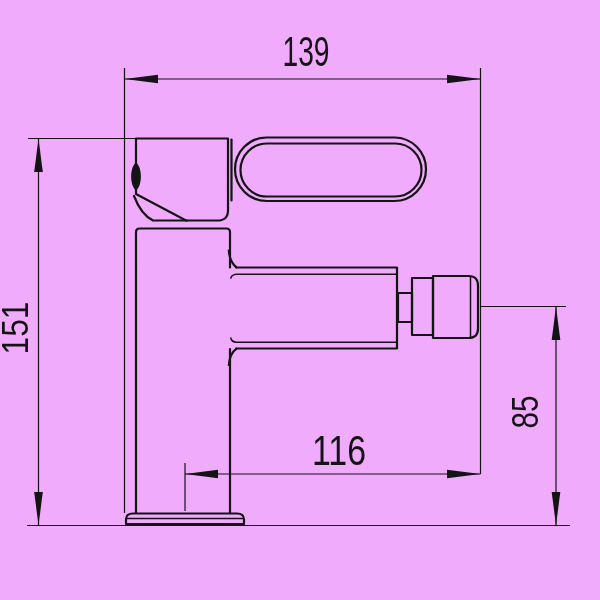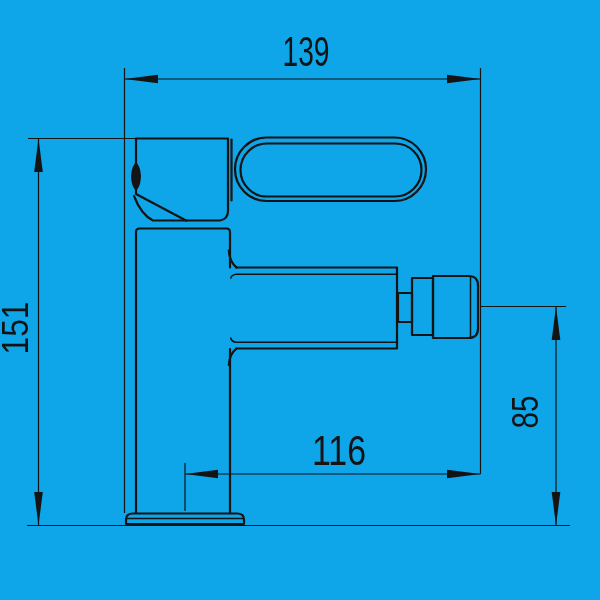--- a/index.html
+++ b/index.html
@@ -8,21 +8,21 @@
     background: #ffffff;
     width: 600px;
     height: 600px;
     overflow: hidden;
     font-family: "Liberation Sans", sans-serif;
   }
   .canvas {
     position: relative;
     width: 600px;
     height: 600px;
-    background: #0ea5e9;
+    background: #f0abfc;
     text-align: right;
   }
   svg { display: block; }
   .obj   { stroke: #141414; fill: none; stroke-width: 2.2; stroke-linecap: round; stroke-linejoin: round; }
   .obj-thin { stroke: #141414; fill: none; stroke-width: 1.5; stroke-linecap: round; }
   .thin  { stroke: #141414; fill: none; stroke-width: 1.2; stroke-linecap: butt; }
   .arrow { fill: #141414; stroke: none; }
   .solid { fill: #141414; stroke: none; }
   .dimtext { fill: #141414; font-family: "Liberation Sans", sans-serif; text-anchor: middle; }
   .fs-h { font-size: 42px; }

